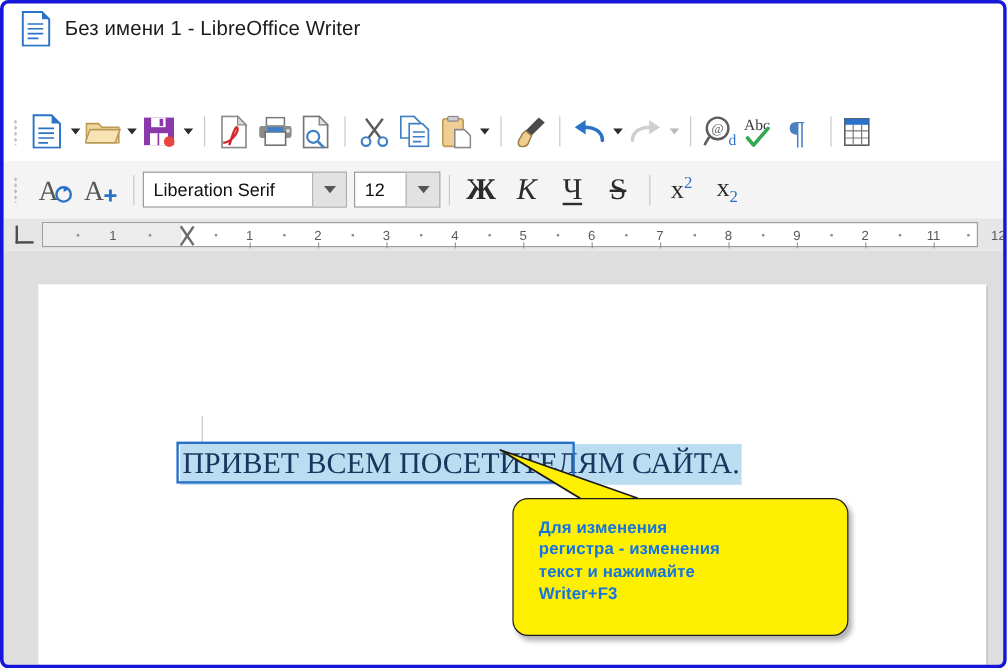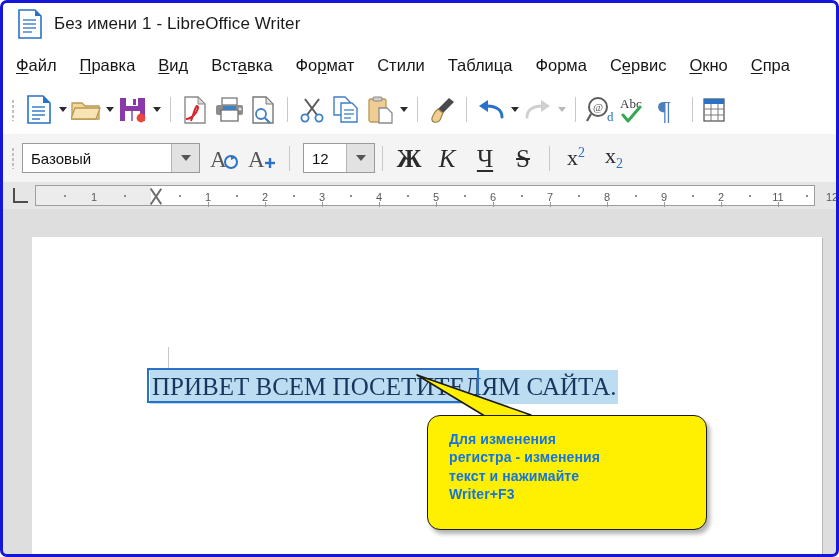--- a/index.html
+++ b/index.html
@@ -196,33 +196,20 @@
           <line x1="6" y1="11" x2="19" y2="11"></line>
           <line x1="6" y1="15" x2="19" y2="15"></line>
           <line x1="6" y1="19" x2="19" y2="19"></line>
           <line x1="6" y1="23" x2="15" y2="23"></line>
         </g>
       </svg>
     </span>
     <span class="title-text">Без имени 1 - LibreOffice Writer</span>
   </div>
 
-  <div class="menubar">
-    <div class="menu-item"><u>Ф</u>айл</div>
-    <div class="menu-item"><u>П</u>равка</div>
-    <div class="menu-item"><u>В</u>ид</div>
-    <div class="menu-item">Вст<u>а</u>вка</div>
-    <div class="menu-item">Фо<u>р</u>мат</div>
-    <div class="menu-item">Стили</div>
-    <div class="menu-item">Таблица</div>
-    <div class="menu-item">Форма</div>
-    <div class="menu-item">С<u>е</u>рвис</div>
-    <div class="menu-item"><u>О</u>кно</div>
-    <div class="menu-item"><u>С</u>пра</div>
-  </div>
 
   <div class="toolbar">
     <span class="grip"></span>
 
     <span class="tb-btn">
       <svg width="26" height="29" viewBox="0 0 26 29">
         <path d="M2 1 h15 l7 7 v20 h-22 z" fill="#fff" stroke="#2a72c7" stroke-width="1.6"></path>
         <path d="M17 1 l7 7 h-7 z" fill="#2a72c7"></path>
         <g stroke="#2a72c7" stroke-width="1.4">
           <line x1="6" y1="12" x2="19" y2="12"></line>
@@ -390,26 +377,20 @@
           <line x1="8" y1="7" x2="8" y2="24"></line>
             <line x1="15" y1="7" x2="15" y2="24"></line>
         </g>
       </svg>
     </span>
   </div>
 
   <div class="fmtbar">
     <span class="grip"></span>
 
-    <span class="combo style-combo">
-      <span class="cval">Базовый</span>
-      <span class="cbtn">
-          <i></i>
-        </span>
-    </span>
 
     <span class="tb-gap"></span>
 
     <span class="fmt-icon">
       <svg width="30" height="28" viewBox="0 0 30 28">
         <text x="0" y="23" font-size="23" fill="#555" font-family="Liberation Serif, serif">A</text>
         <circle cx="21" cy="18" r="6" fill="none" stroke="#2a72c7" stroke-width="2"></circle>
         <path d="M21 12 l4 2 l-4 2 z" fill="#2a72c7"></path>
       </svg>
     </span>
@@ -419,20 +400,26 @@
         <text x="0" y="23" font-size="23" fill="#555" font-family="Liberation Serif, serif">A</text>
         <g stroke="#2a72c7" stroke-width="2.4">
           <line x1="17" y1="19" x2="27" y2="19"></line>
             <line x1="22" y1="14" x2="22" y2="24"></line>
         </g>
       </svg>
     </span>
 
     <span class="tb-sep"></span>
 
+    <span class="combo font-combo">
+      <span class="cval">Liberation Serif</span>
+      <span class="cbtn">
+          <i></i>
+        </span>
+    </span>
 
     <span class="tb-gap"></span>
 
     <span class="combo size-combo">
       <span class="cval">12</span>
       <span class="cbtn">
           <i></i>
         </span>
     </span>
 

